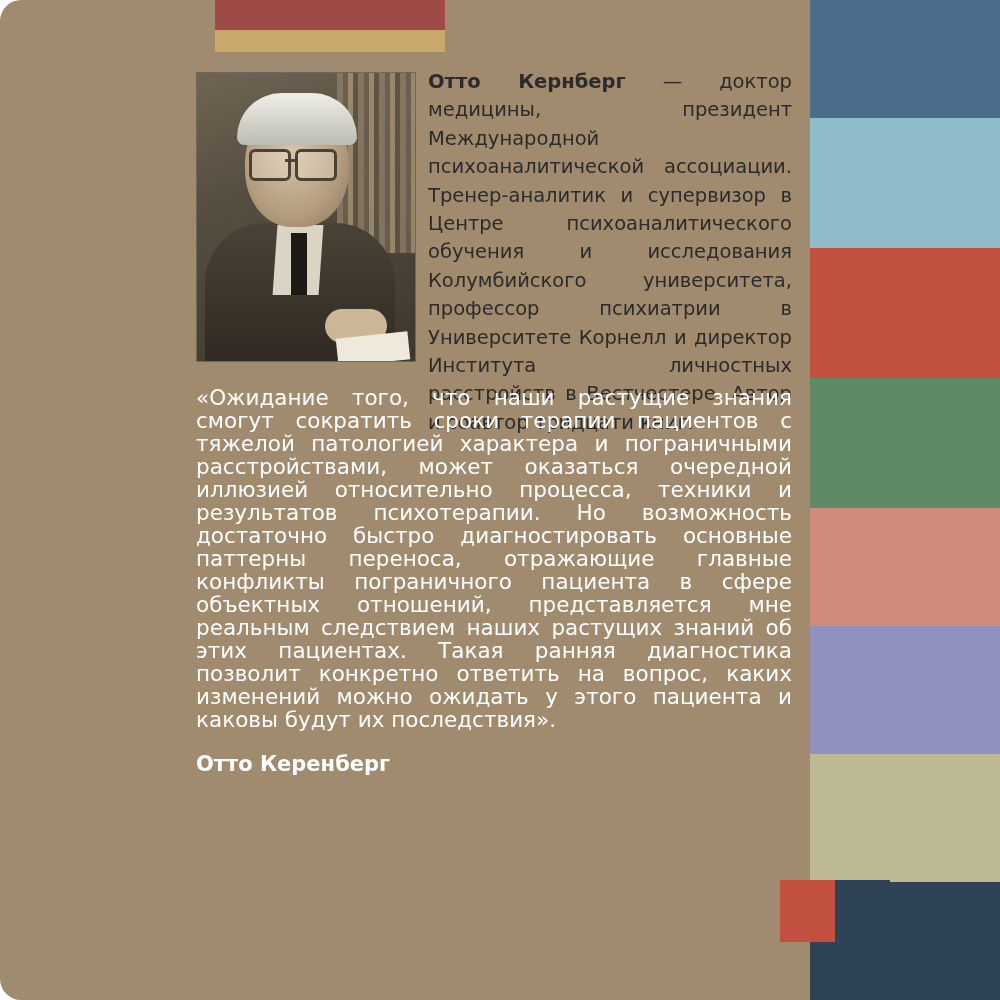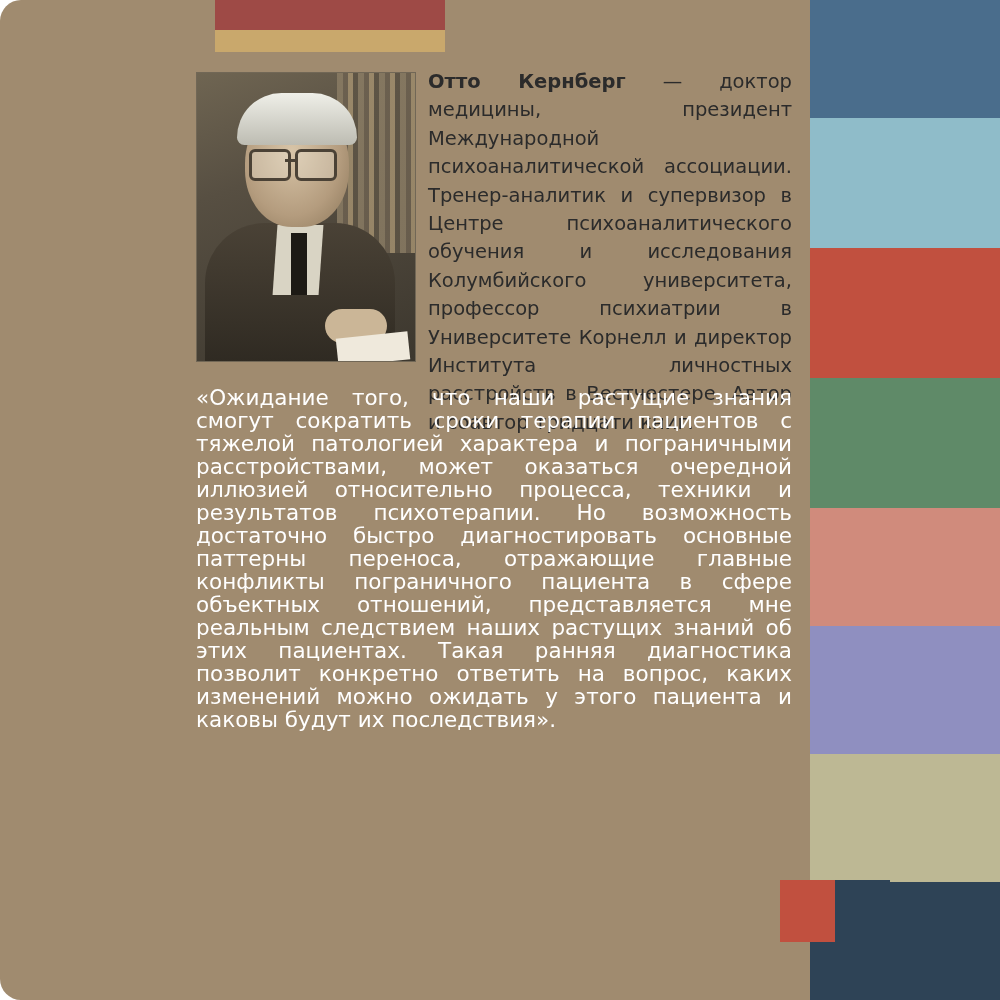--- a/index.html
+++ b/index.html
@@ -254,20 +254,21 @@
     <div class="ph-glass left"></div>
     <div class="ph-glass right"></div>
     <div class="ph-glass-bridge"></div>
     <div class="ph-hand"></div>
     <div class="ph-paper"></div>
   </div>
 
   <div id="bio-text"><span id="bio-name">Отто Кернберг</span><span> — доктор медицины, президент Международной психоаналитической ассоциации. Тренер-аналитик и супервизор в Центре психоаналитического обучения и исследования Колумбийского университета, профессор психиатрии в Университете Корнелл и директор Института личностных расстройств в Вестчестере. Автор и соавтор тридцати книг.</span></div>
 
   <div id="quote">«Ожидание того, что наши растущие знания смогут сократить сроки терапии пациентов с тяжелой патологией характера и пограничными расстройствами, может оказаться очередной иллюзией относительно процесса, техники и результатов психотерапии. Но возможность достаточно быстро диагностировать основные паттерны переноса, отражающие главные конфликты пограничного пациента в сфере объектных отношений, представляется мне реальным следствием наших растущих знаний об этих пациентах. Такая ранняя диагностика позволит конкретно ответить на вопрос, каких изменений можно ожидать у этого пациента и каковы будут их последствия».</div>
+  <div id="quote-author">Отто Керенберг</div>
 
   <div id="right-strip">
     <div id="right-strip-inner-edge"></div>
   <div class="strip-block" style="top: 0px; height: 118px; background: rgb(74, 109, 140);"></div>
       <div class="strip-block" style="top: 118px; height: 130px; background: rgb(143, 188, 201);"></div>
       <div class="strip-block" style="top: 248px; height: 130px; background: rgb(193, 80, 63);"></div>
       <div class="strip-block" style="top: 378px; height: 130px; background: rgb(95, 138, 104);"></div>
       <div class="strip-block" style="top: 508px; height: 118px; background: rgb(208, 139, 124);"></div>
       <div class="strip-block" style="top: 626px; height: 128px; background: rgb(143, 143, 192);"></div>
       <div class="strip-block" style="top: 754px; height: 128px; background: rgb(189, 184, 148);"></div>

